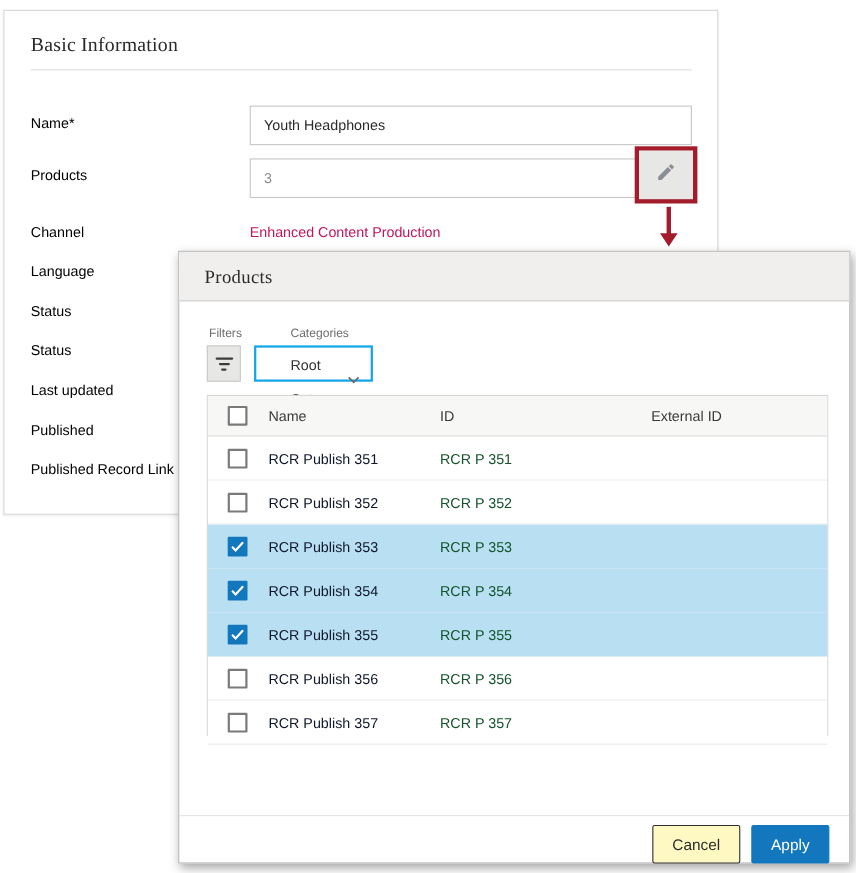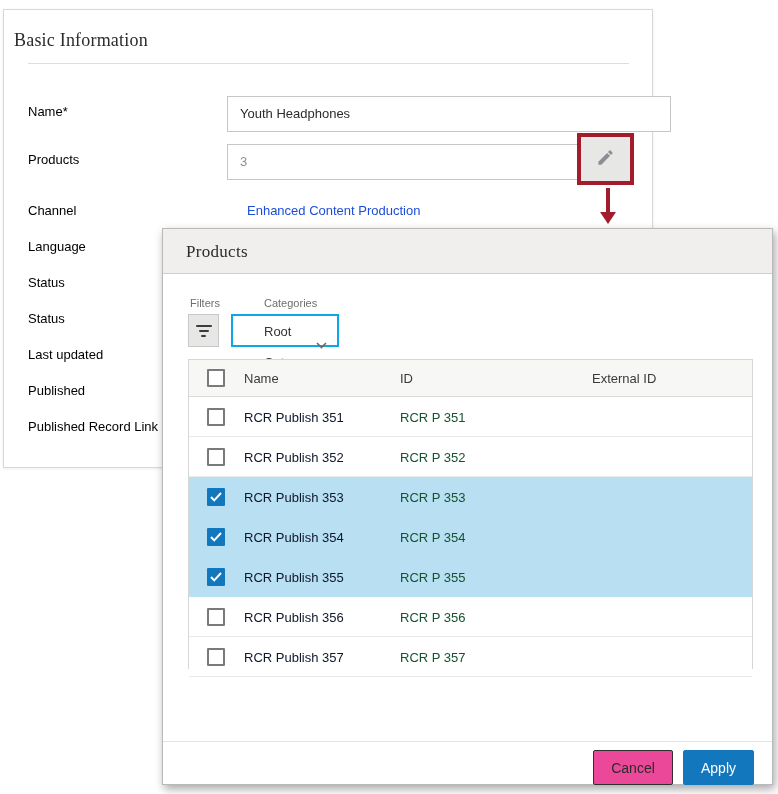--- a/index.html
+++ b/index.html
@@ -2,28 +2,28 @@
 <html><head>
 <meta charset="utf-8">
 <style>
   * { margin:0; padding:0; box-sizing:border-box; }
   html,body { background:#fff; }
   body { width:778px; height:794px; position:relative; font-family:"Liberation Sans", sans-serif; color:#333; overflow:hidden; }
 
   
   .panel { position:absolute; left:3px; top:9px; width:650px; height:459px;
            background:#fff; border:1px solid #d8d8d8; box-shadow:0 1px 3px rgba(0,0,0,.07); }
-  .panel-title { position:absolute; left:10px; top:20px; font-family:"Liberation Serif", serif;
+  .panel-title { position:absolute; left:24px; top:20px; font-family:"Liberation Serif", serif;
                  font-size:18px; color:#2b2b2b; letter-spacing:.2px; }
   .panel-divider { position:absolute; left:24px; top:53px; width:601px; height:1px; background:#ddd; }
   .f-label { position:absolute; left:24px; font-size:13px; color:#000000; }
-  .f-value { position:absolute; left:223px; font-size:13px; color:#1d4ed8;margin-left:20px; }
+  .f-value { position:absolute; left:223px; font-size:13px; color:#be185d; }
   .input-box { position:absolute; left:223px; height:36px; border:1px solid #c6c6c6; background:#fff;
                font-size:13px; line-height:34px; padding-left:12px; color:#2b2b2b; }
-  .input-name { top:86px; width:444px; }
+  .input-name { top:86px; width:402px; }
   .input-products { top:134px; width:352px; color:#8e8e8e; }
 
   
   .edit-annotation { position:absolute; left:577px; top:133px; width:57px; height:52px;
                      border:4px solid #a21c2b; background:#fff; }
   .edit-btn { width:100%; height:100%; background:#e7e7e6; display:flex; align-items:center; justify-content:center; cursor:pointer; }
   .edit-btn svg { width:19px; height:19px; fill:#8a8f94; }
   .arrow-line { position:absolute; left:606px; top:188px; width:4px; height:26px; background:#a21c2b; }
   .arrow-head { position:absolute; left:600px; top:212px; width:0; height:0;
                 border-left:8px solid transparent; border-right:8px solid transparent; border-top:12px solid #a21c2b; }
@@ -59,21 +59,21 @@
   .cb { position:absolute; left:18px; top:50%; transform:translateY(-50%); width:18px; height:18px;
         border:2px solid #7a7a7a; background:#fff; border-radius:1px; cursor:pointer;
         display:flex; align-items:center; justify-content:center; }
   .cb.checked { background:#1377bd; border-color:#1377bd; }
   .cb svg { width:12px; height:10px; }
 
   
   .footer-sep { position:absolute; left:0; right:0; top:512px; height:1px; background:#e3e3e3; }
   .btn { position:absolute; top:521px; height:35px; font-size:14px; text-align:center; cursor:pointer;
          display:flex; align-items:center; justify-content:center; border-radius:2px; }
-  .btn-cancel { left:430px; width:80px; background:#ec4899; border:1px solid #2e2e2e; color:#2b2b2b; }
+  .btn-cancel { left:430px; width:80px; background:#fef9c3; border:1px solid #2e2e2e; color:#2b2b2b; }
   .btn-apply { left:520px; width:71px; background:#1377bd; border:1px solid #1377bd; color:#fff; }
 </style>
 </head>
 <body>
 
 <div class="panel">
   <div class="panel-title">Basic Information</div>
   <div class="panel-divider"></div>
 
   <div class="f-label" style="top:94px">Name*</div>

